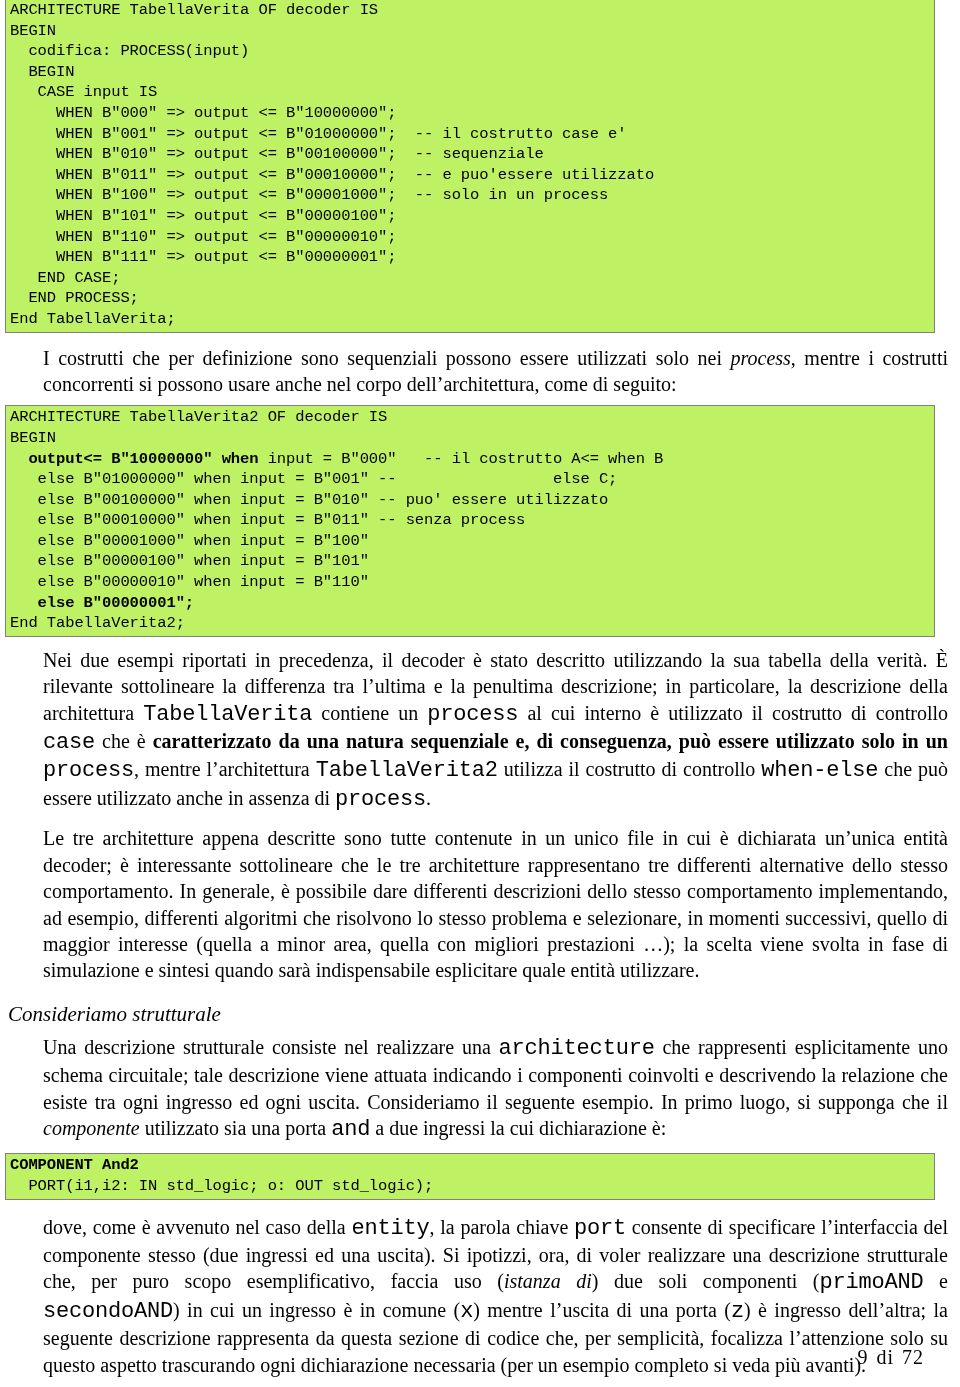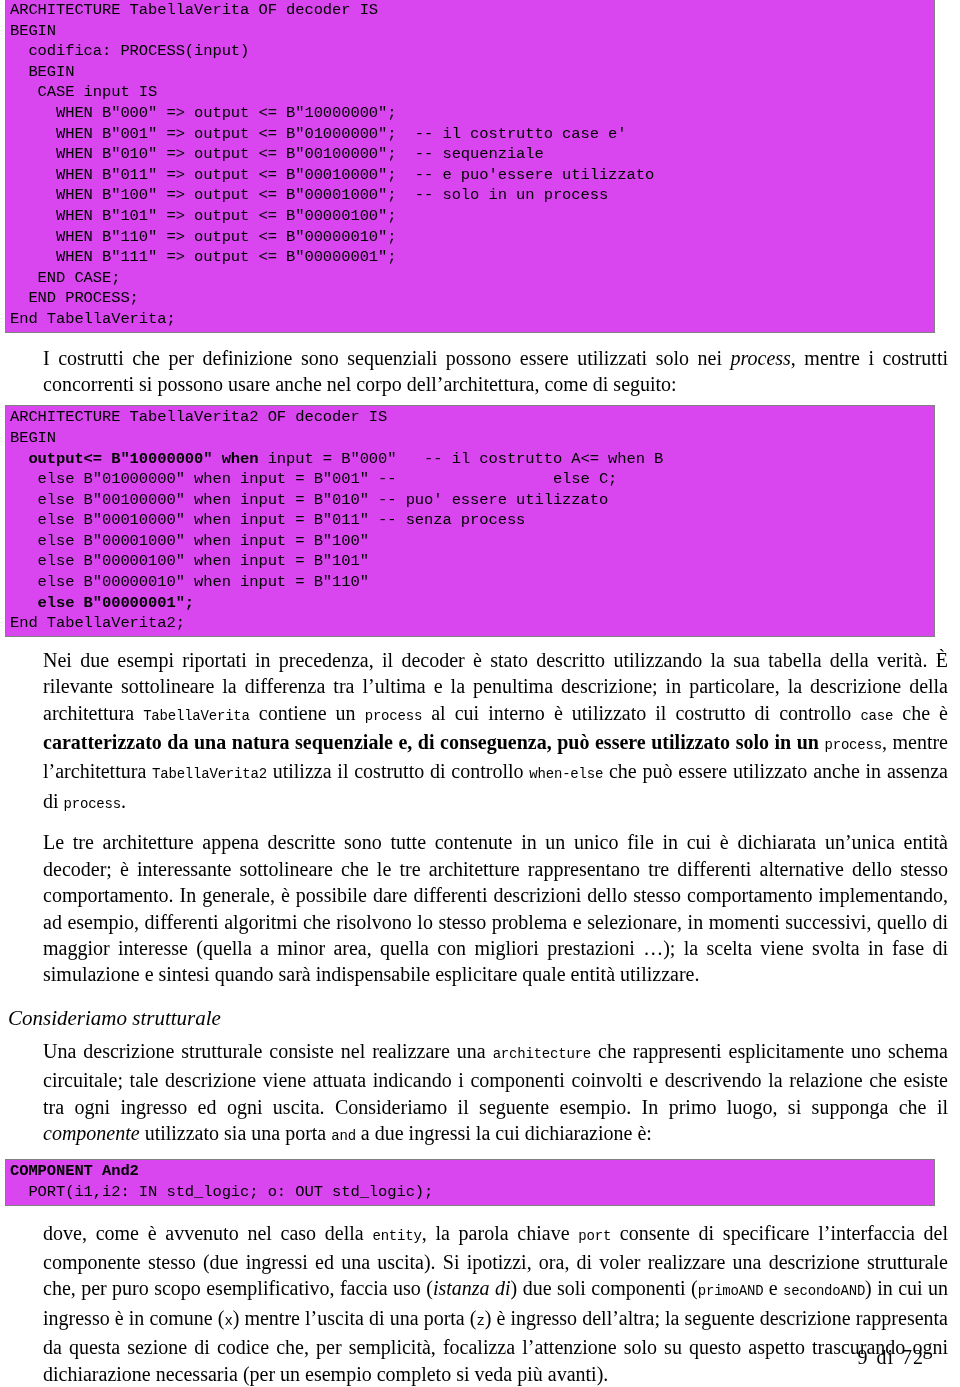--- a/index.html
+++ b/index.html
@@ -21,21 +21,21 @@
     box-sizing: border-box;
     padding: 0;
   }
 
   
   .codebox {
     box-sizing: border-box;
     margin: 0 0 0 5px;
     width: 930px;
     border: 1px solid #808080;
-    background: #d946ef;
+    background: #bef264;
     font-family: "Liberation Mono", "DejaVu Sans Mono", monospace;
     font-size: 15.5px;
     line-height: 20.6px;
     white-space: pre;
     padding: 1px 4px 2px 4px;
     letter-spacing: -0.1px;
   }
   .codebox.cut-top {
     border-top: none;
     padding-top: 0;
@@ -48,21 +48,21 @@
     margin: 0;
     padding: 0 12px 0 8px;
     font-size: 20px;
     line-height: 26.4px;
     text-align: justify;
     text-justify: inter-word;
   }
   p.prose.lastline-left { text-align-last: left; padding-left: 43px; }
   .mono {
     font-family: "Liberation Mono", "DejaVu Sans Mono", monospace;
-    font-size: 14px;
+    font-size: 22px;
     letter-spacing: -0.2px;
   }
   .mono.b { font-weight: normal; }
   .it { font-style: italic; }
   .bd { font-weight: bold; }
 
   h2.section-head {
     margin: 0;
     padding: 0 0 0 8px;
     font-size: 21px;

